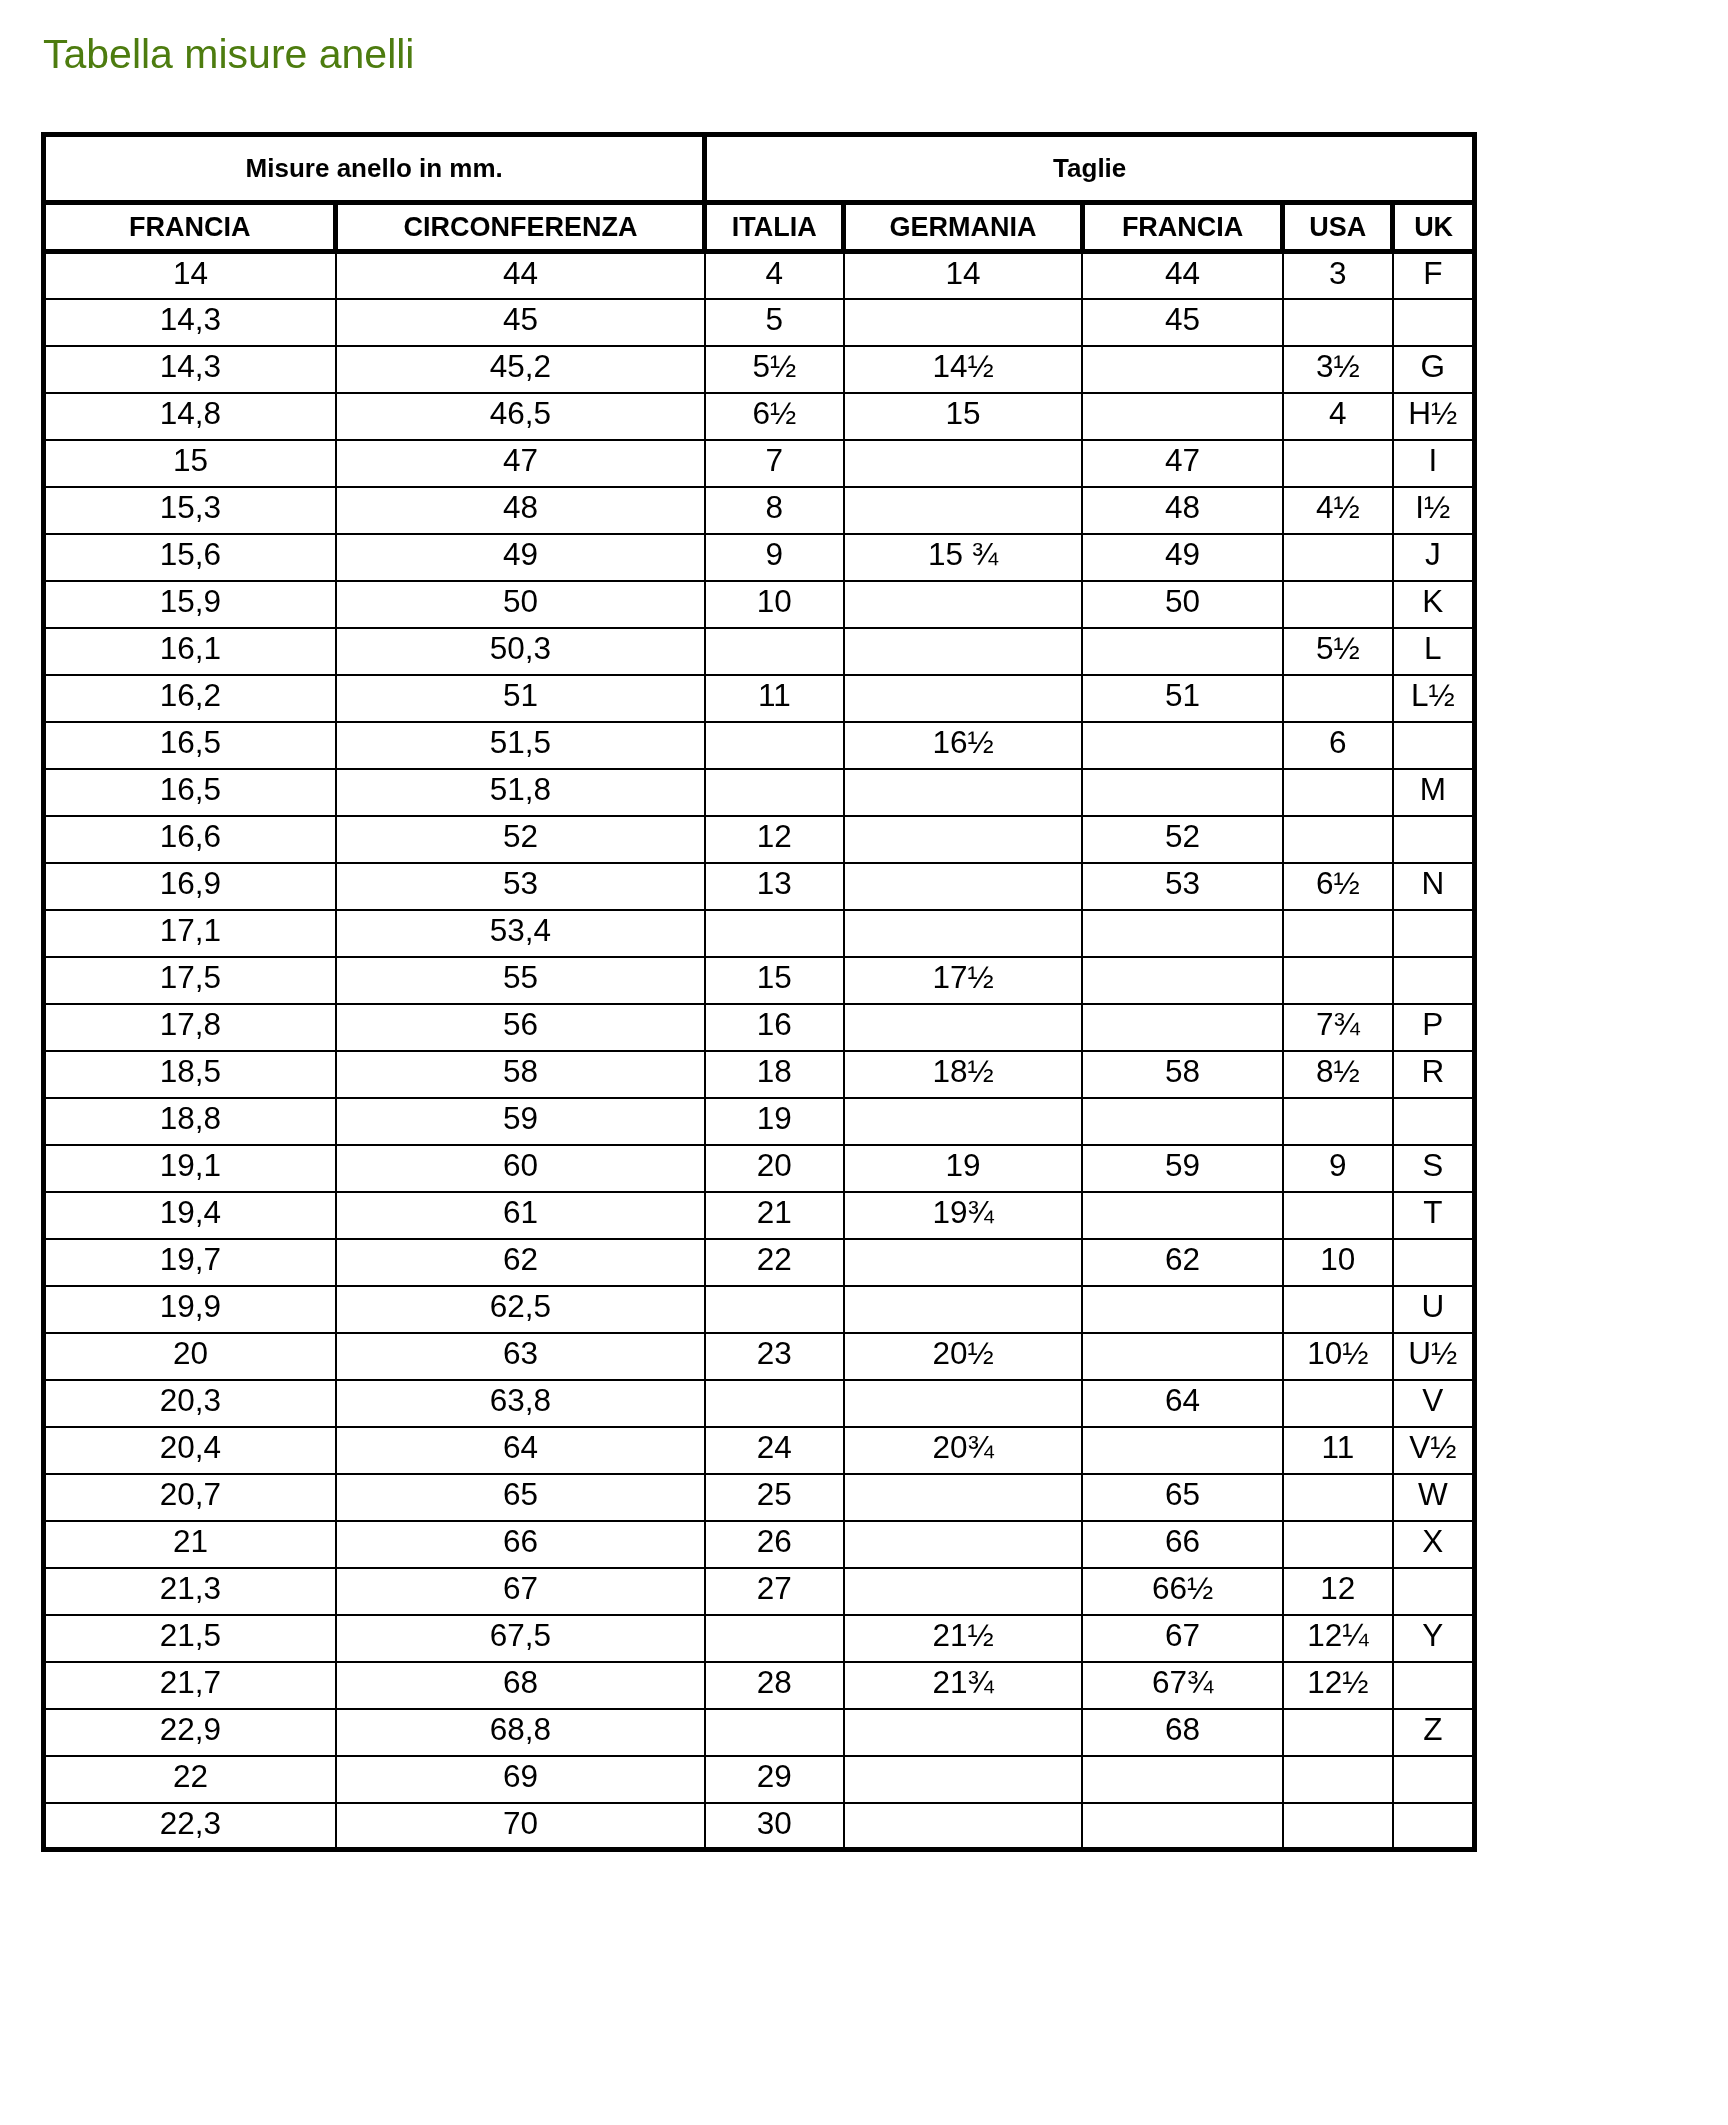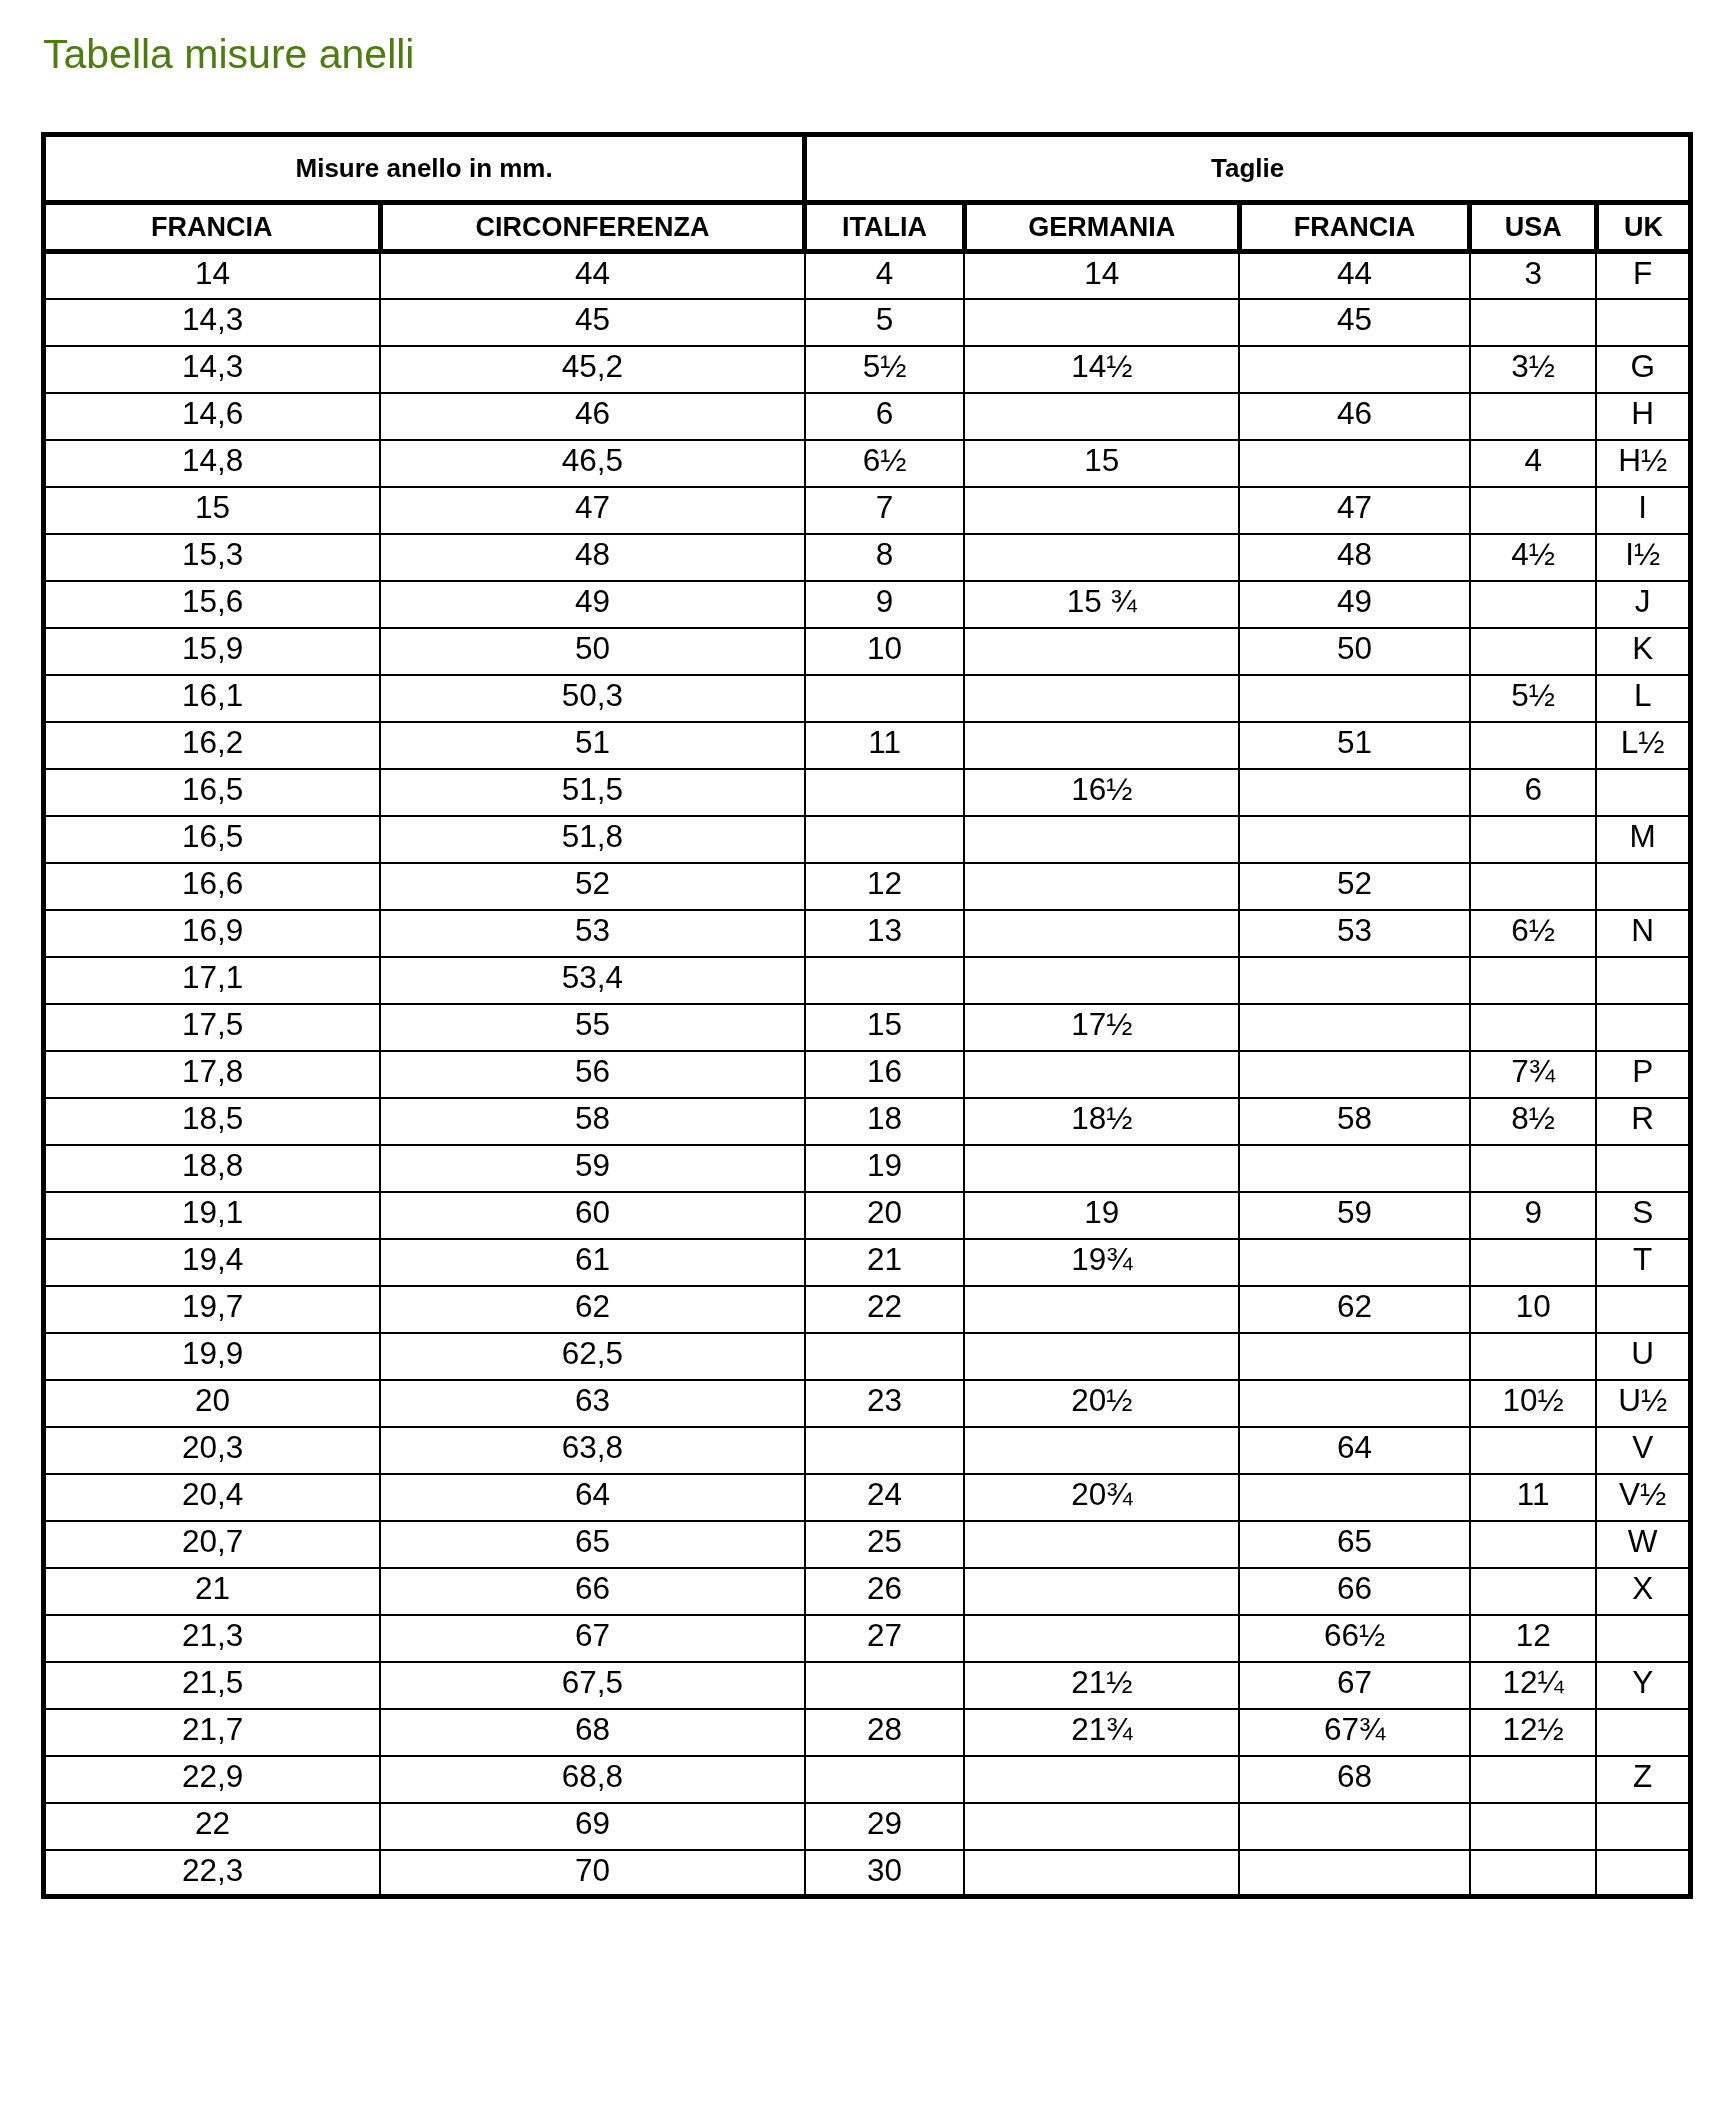--- a/index.html
+++ b/index.html
@@ -13,21 +13,21 @@
 
   .doc-title {
     margin: 31px 0 0 43px;
     font-size: 41px;
     font-weight: 400;
     color: #4d7c0f;
   }
 
   table.ring-table {
     margin: 54px 0 0 41px;
-    width: 1652px;
+    width: 1436px;
     table-layout: fixed;
     border-collapse: collapse;
     border: 5.4px solid #000000;
   }
 
   col.c0 { width: 20.44%; }
   col.c1 { width: 25.78%; }
   col.c2 { width: 9.70%; }
   col.c3 { width: 16.68%; }
   col.c4 { width: 14.01%; }
@@ -116,29 +116,20 @@
       <tr>
         <td>14,3</td>
         <td>45,2</td>
         <td>5½</td>
         <td>14½</td>
         <td></td>
         <td>3½</td>
         <td>G</td>
       </tr>
       <tr>
-        <td>14,6</td>
-        <td>46</td>
-        <td>6</td>
-        <td></td>
-        <td>46</td>
-        <td></td>
-        <td>H</td>
-      </tr>
-      <tr>
         <td>14,8</td>
         <td>46,5</td>
         <td>6½</td>
         <td>15</td>
         <td></td>
         <td>4</td>
         <td>H½</td>
       </tr>
       <tr>
         <td>15</td>

